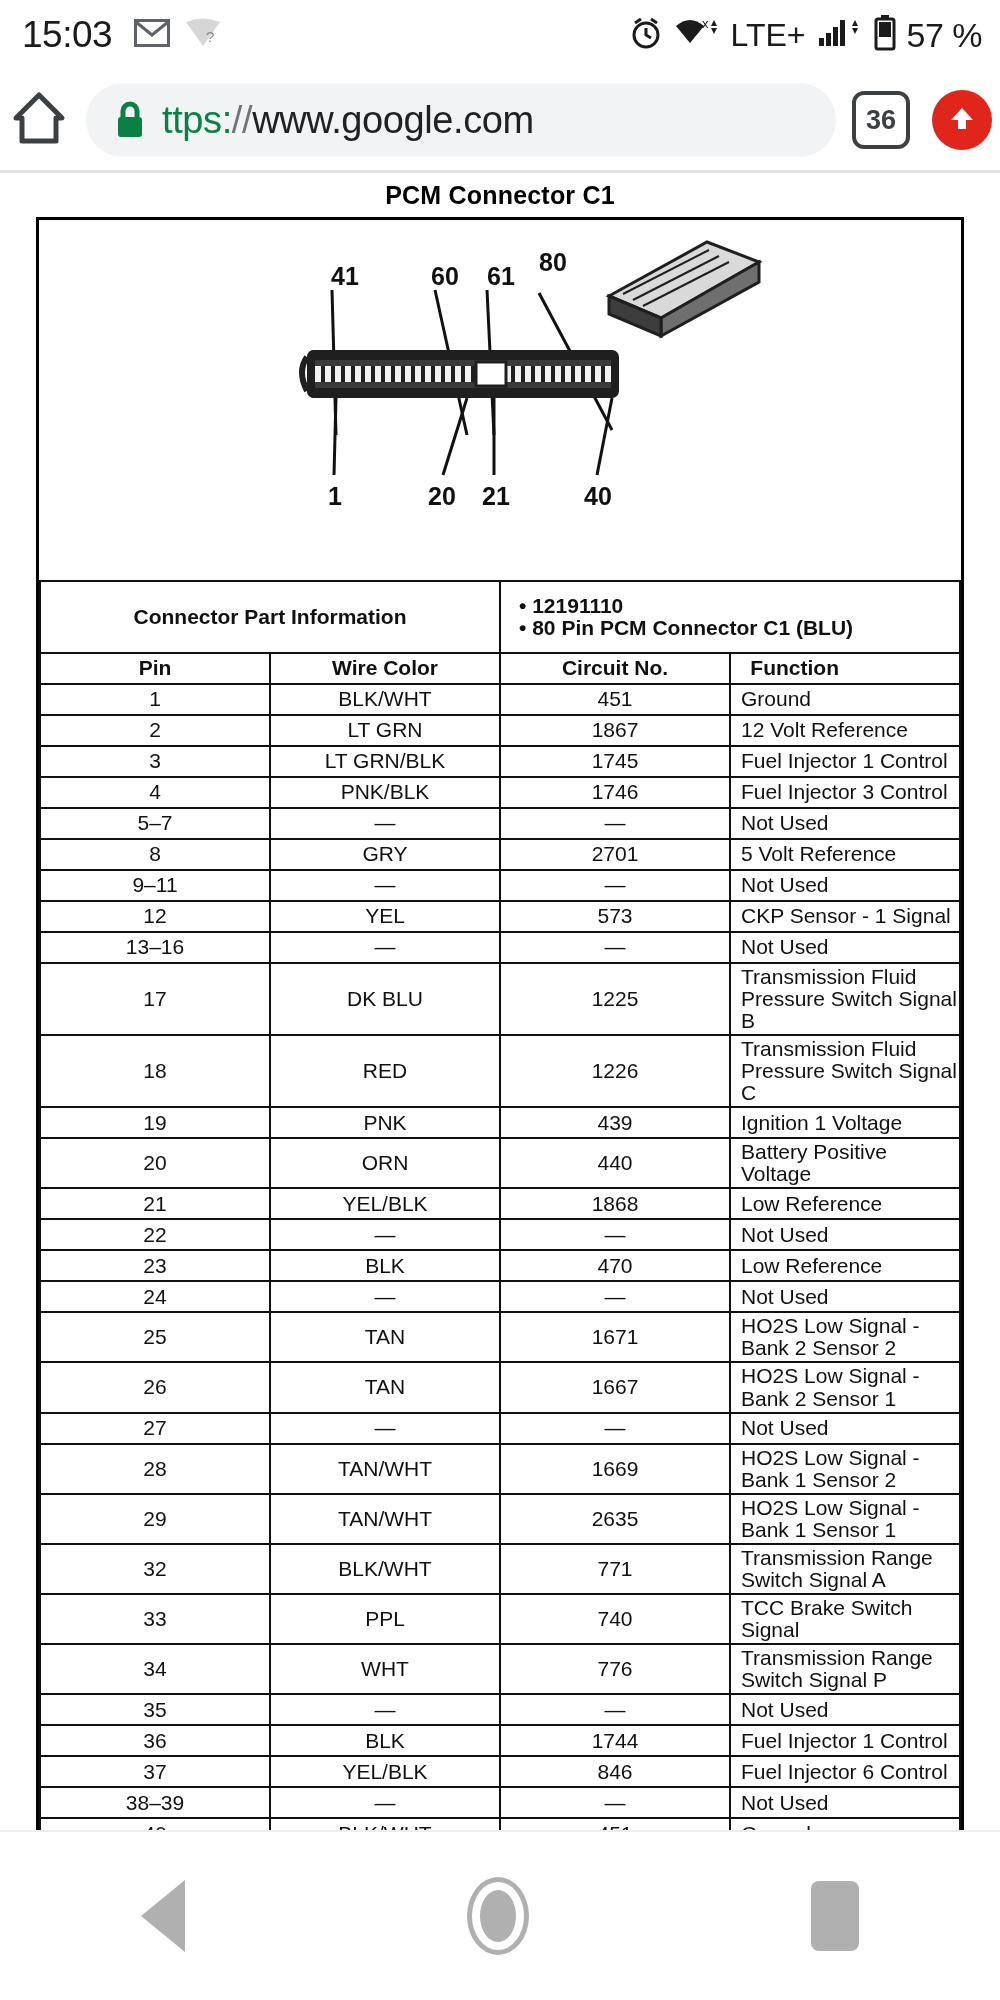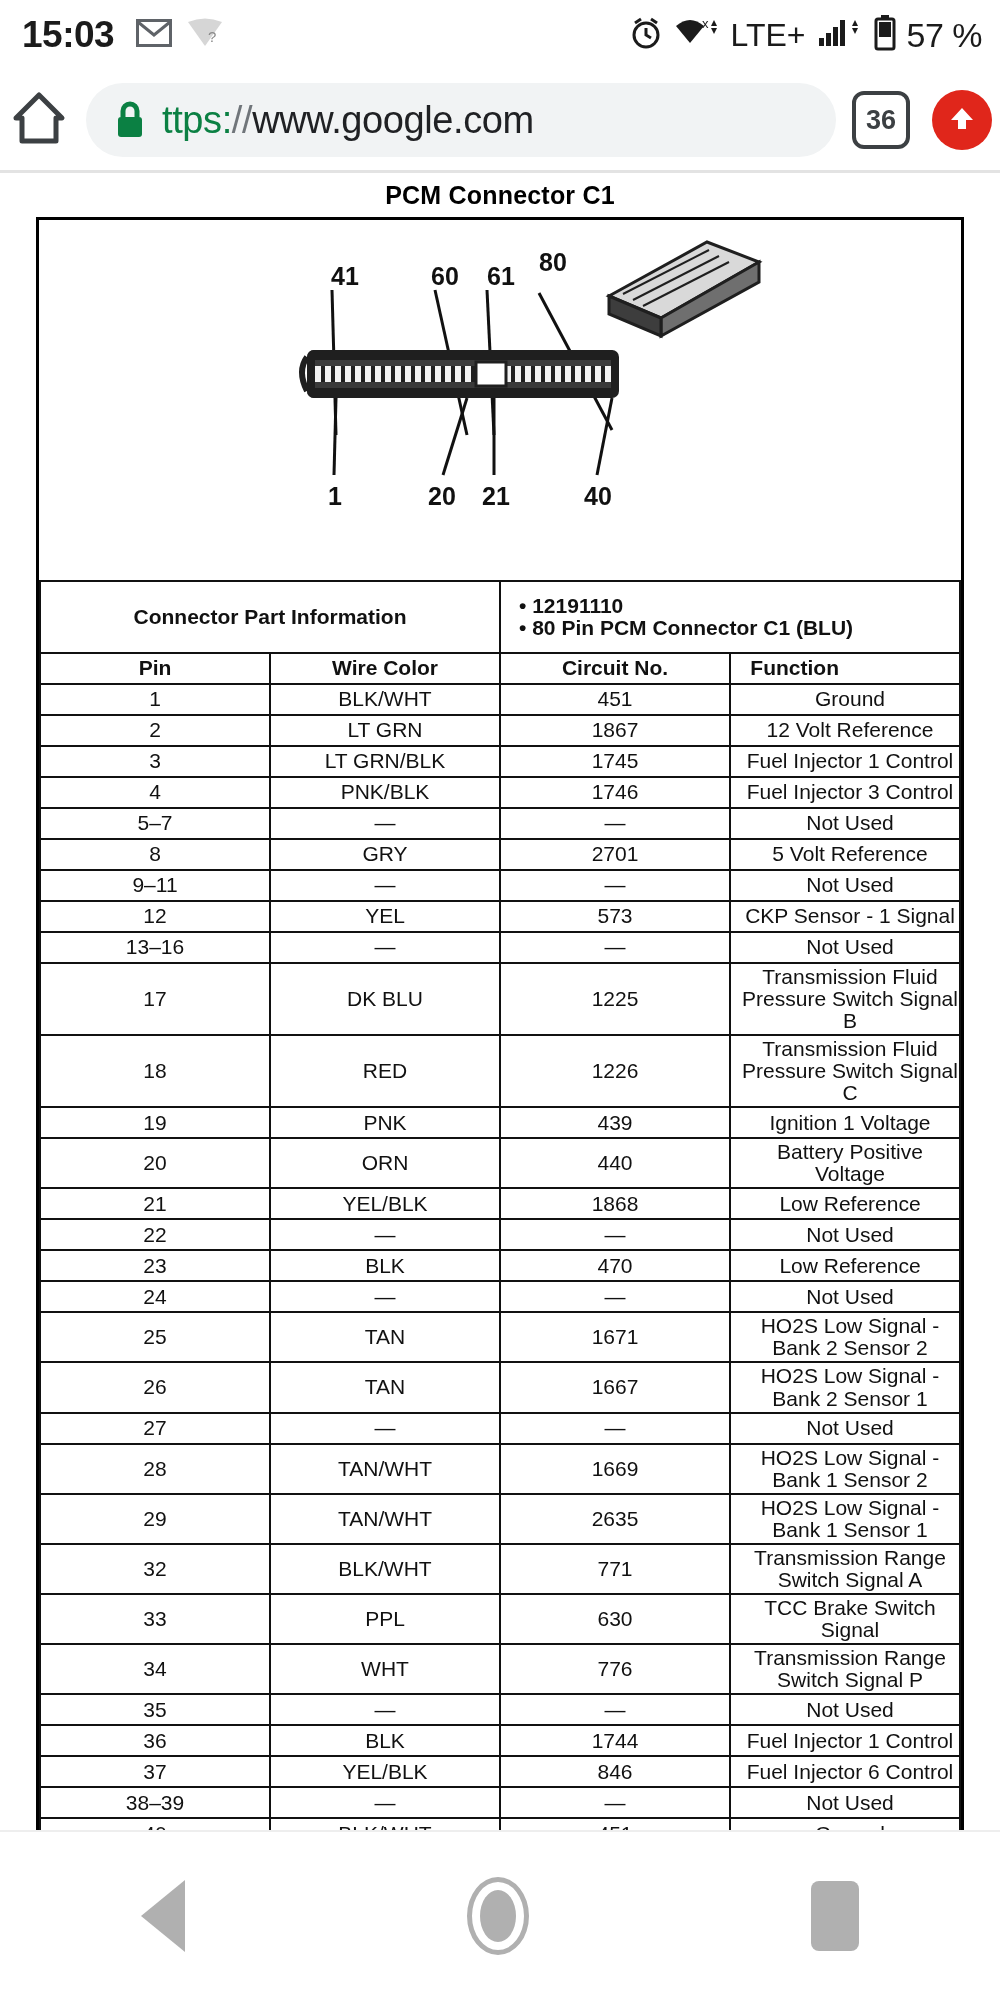--- a/index.html
+++ b/index.html
@@ -10,21 +10,21 @@
     overflow: hidden;
   }
 
   
   .statusbar {
     height: 70px; width: 100%;
     display: flex; align-items: center;
     padding: 0 18px 0 22px;
     background: #ffffff;
   }
-  .sb-clock { font-size: 37px; font-weight: 700; color: #1b1b1b; letter-spacing: -0.5px; }
+  .sb-clock { font-size: 37px; font-weight: 400; color: #1b1b1b; letter-spacing: -0.5px; }
   .sb-left-icons { display: flex; align-items: center; gap: 14px; margin-left: 22px; }
   .sb-spacer { flex: 1; }
   .sb-right { display: flex; align-items: center; gap: 11px; }
   .sb-batt-text { font-size: 34px; color: #1b1b1b; letter-spacing: -0.5px; }
   .ico { display: block; }
 
   
   .urlbar {
     height: 100px; width: 100%;
     display: flex; align-items: center;
@@ -93,21 +93,21 @@
     padding: 2px 0;
     font-size: 21px;
     color: #111;
     height: 31px;
     line-height: 1.05;
     vertical-align: middle;
   }
   .col-pin { width: 95px; text-align: center; }
   .col-wire { width: 170px; text-align: center; }
   .col-ckt { width: 160px; text-align: center; }
-  .col-fn { text-align: center; padding-left: 10px !important; }
+  .col-fn { text-align: left; padding-left: 10px !important; }
 
   .hdr-cell { font-weight: 700; text-align: center; font-size: 21px; }
   .hdr-fn { font-weight: 700; text-align: right; padding-right: 120px !important; }
 
   .info-label { font-weight: 700; text-align: center; font-size: 22px; line-height: 1.25; }
   .info-body { text-align: left; padding-left: 18px !important; font-size: 22px; font-weight: 700; line-height: 1.45; }
   .info-body div { white-space: nowrap; }
 
   
   .grey-strip {
@@ -470,21 +470,21 @@
             </tr>
             <tr>
               <td class="col-pin">32</td>
               <td class="col-wire">BLK/WHT</td>
               <td class="col-ckt">771</td>
               <td class="col-fn">Transmission Range Switch Signal A</td>
             </tr>
             <tr>
               <td class="col-pin">33</td>
               <td class="col-wire">PPL</td>
-              <td class="col-ckt">630</td>
+              <td class="col-ckt">740</td>
               <td class="col-fn">TCC Brake Switch Signal</td>
             </tr>
             <tr>
               <td class="col-pin">34</td>
               <td class="col-wire">WHT</td>
               <td class="col-ckt">776</td>
               <td class="col-fn">Transmission Range Switch Signal P</td>
             </tr>
             <tr>
               <td class="col-pin">35</td>

